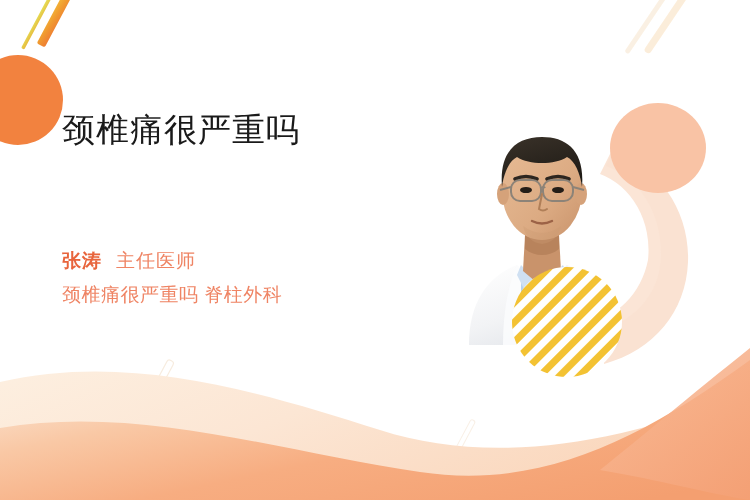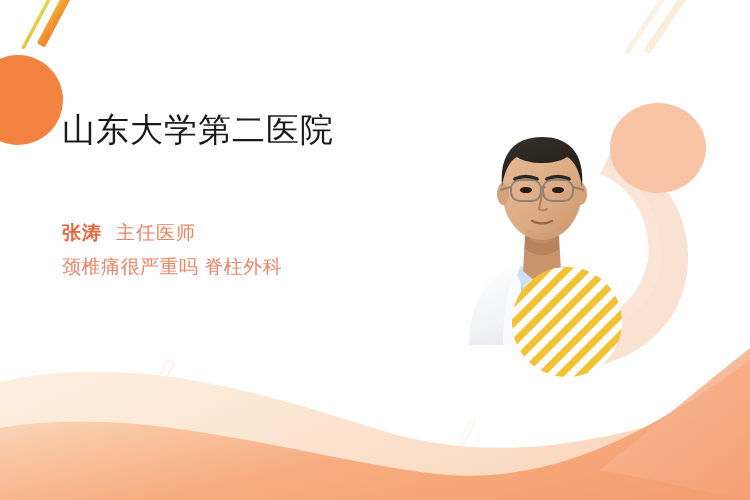--- a/index.html
+++ b/index.html
@@ -34,21 +34,21 @@
   }
   #title {
     font-size:33px;
     line-height:44px;
     letter-spacing:1px;
     color:#1a1a1a;
     font-weight:400;
     white-space:nowrap;
   }
   #byline {
-    margin-top:64px;
+    margin-top:92px;
   }
   .cred-line {
     font-size:19px;
     line-height:34px;
     white-space:nowrap;
   }
   .doc-name {
     color:#e8643c;
     font-weight:700;
     letter-spacing:1px;
@@ -252,21 +252,21 @@
              C 140 404 280 452 420 472
              C 540 490 640 440 750 360
              L 750 500 L 0 500 Z" fill="url(#gradWaveOrange2)"></path>
 
     <path d="M 750 348
              C 690 396 640 438 600 470
              C 660 480 710 494 750 500 Z" fill="url(#gradWaveOrangeTop)" opacity="0.85"></path>
   </svg>
 
   <div id="text-block">
-    <div id="title">山东大学第二医院</div>
+    <div id="title">颈椎痛很严重吗</div>
     <div id="byline">
       <div class="cred-line">
         <span class="doc-name">张涛</span><span style="display:inline-block;width:14px;"></span><span class="doc-title">主任医师</span>
       </div>
       <div class="cred-line doc-affil">颈椎痛很严重吗  脊柱外科</div>
     </div>
   </div>
 
 </div>
 

